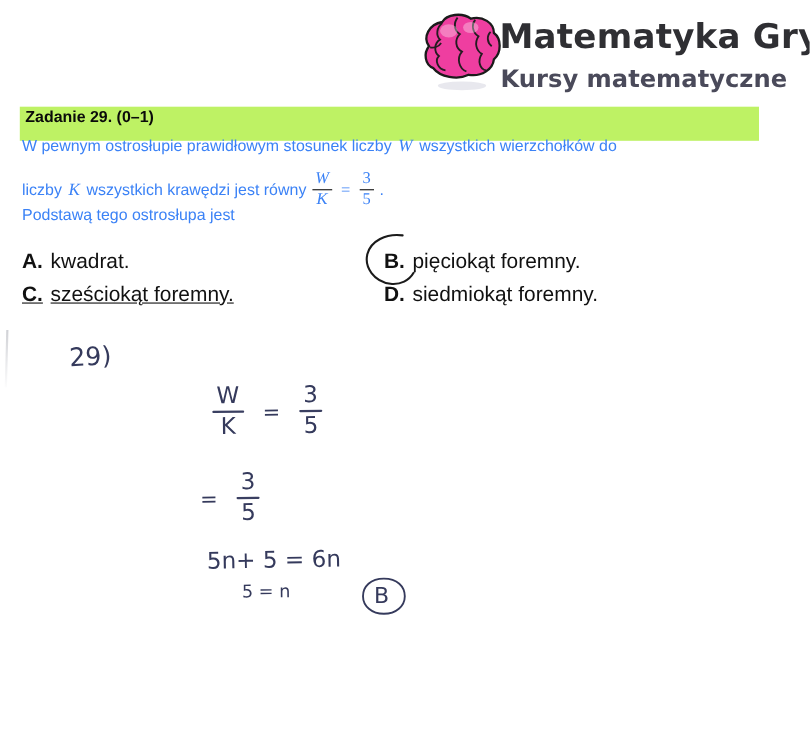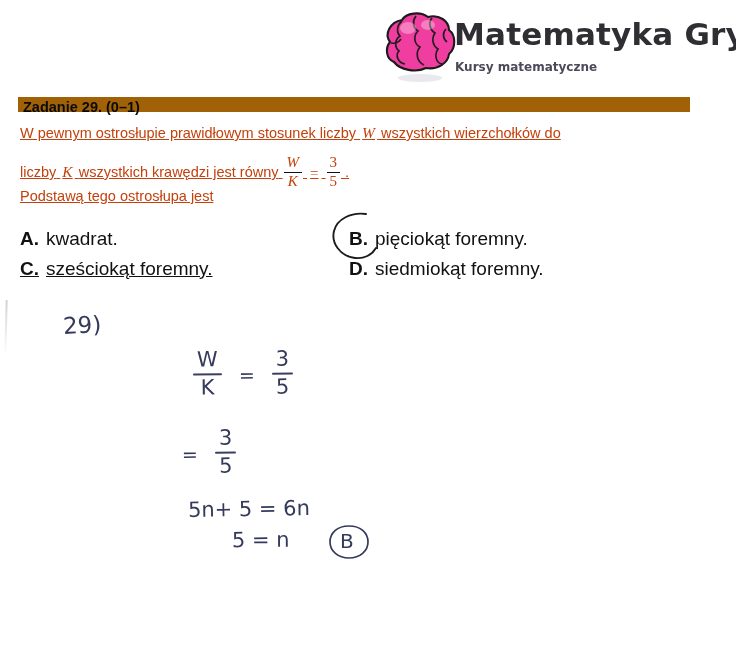--- a/index.html
+++ b/index.html
@@ -53,54 +53,53 @@
     font-weight: 700;
     letter-spacing: 0.2px;
     color: #2f2f33;
     white-space: nowrap;
     font-family: "DejaVu Sans", sans-serif;
   }
   .brand-subtitle {
     position: absolute;
     left: 79px;
     top: 54px;
-    font-size: 12px;
+    font-size: 22px;
     font-weight: 700;
     color: #4a4a5a;
     white-space: nowrap;
     font-family: "DejaVu Sans", sans-serif;
   }
 
   
   .task-band {
     position: absolute;
     left: 18px;
     top: 97px;
     width: 672px;
-    height: 15px;
-    background: #a16207;
+    height: 31px;
+    background: #bef264;
   }
   .task-band-label {
     position: absolute;
     left: 5px;
     top: 2px;
     font-size: 14.5px;
     font-weight: 700;
     color: #0a0a0a;
     white-space: nowrap;
   }
 
   
   .q-line {
     position: absolute;
     font-size: 14.5px;
-    color: #c2410c;
+    color: #3b82f6;
     white-space: nowrap;
     line-height: 1.1;
-    text-decoration: underline;
   }
   .q-l1 { left: 20px; top: 124px; }
   .q-l2 { left: 20px; top: 156px; }
   .q-l3 { left: 20px; top: 189px; text-align: center; }
 
   .mvar {
     font-family: "Liberation Serif", serif;
     font-style: italic;
     font-size: 15.5px;
     padding: 0 2px;
@@ -207,21 +206,21 @@
     vertical-align: middle;
     font-size: 19px;
     padding: 0 12px;
     position: relative;
     top: 1px;
   }
 
   .hw-eq1 { left: 193px; top: 348px; transform: rotate(-0.6deg); }
   .hw-eq2 { left: 170px; top: 427px; transform: rotate(-0.8deg); }
   .hw-eq3 { left: 188px; top: 497px; font-size: 21px; transform: rotate(-1deg); }
-  .hw-eq4 { left: 232px; top: 528px; font-size: 21px; transform: rotate(-0.5deg); }
+  .hw-eq4 { left: 220px; top: 528px; font-size: 16px; transform: rotate(-0.5deg); }
 
   .circle-b2 {
     position: absolute;
     left: 328px;
     top: 524px;
     width: 42px;
     height: 36px;
     pointer-events: none;
   }
   .hw-ansB {

